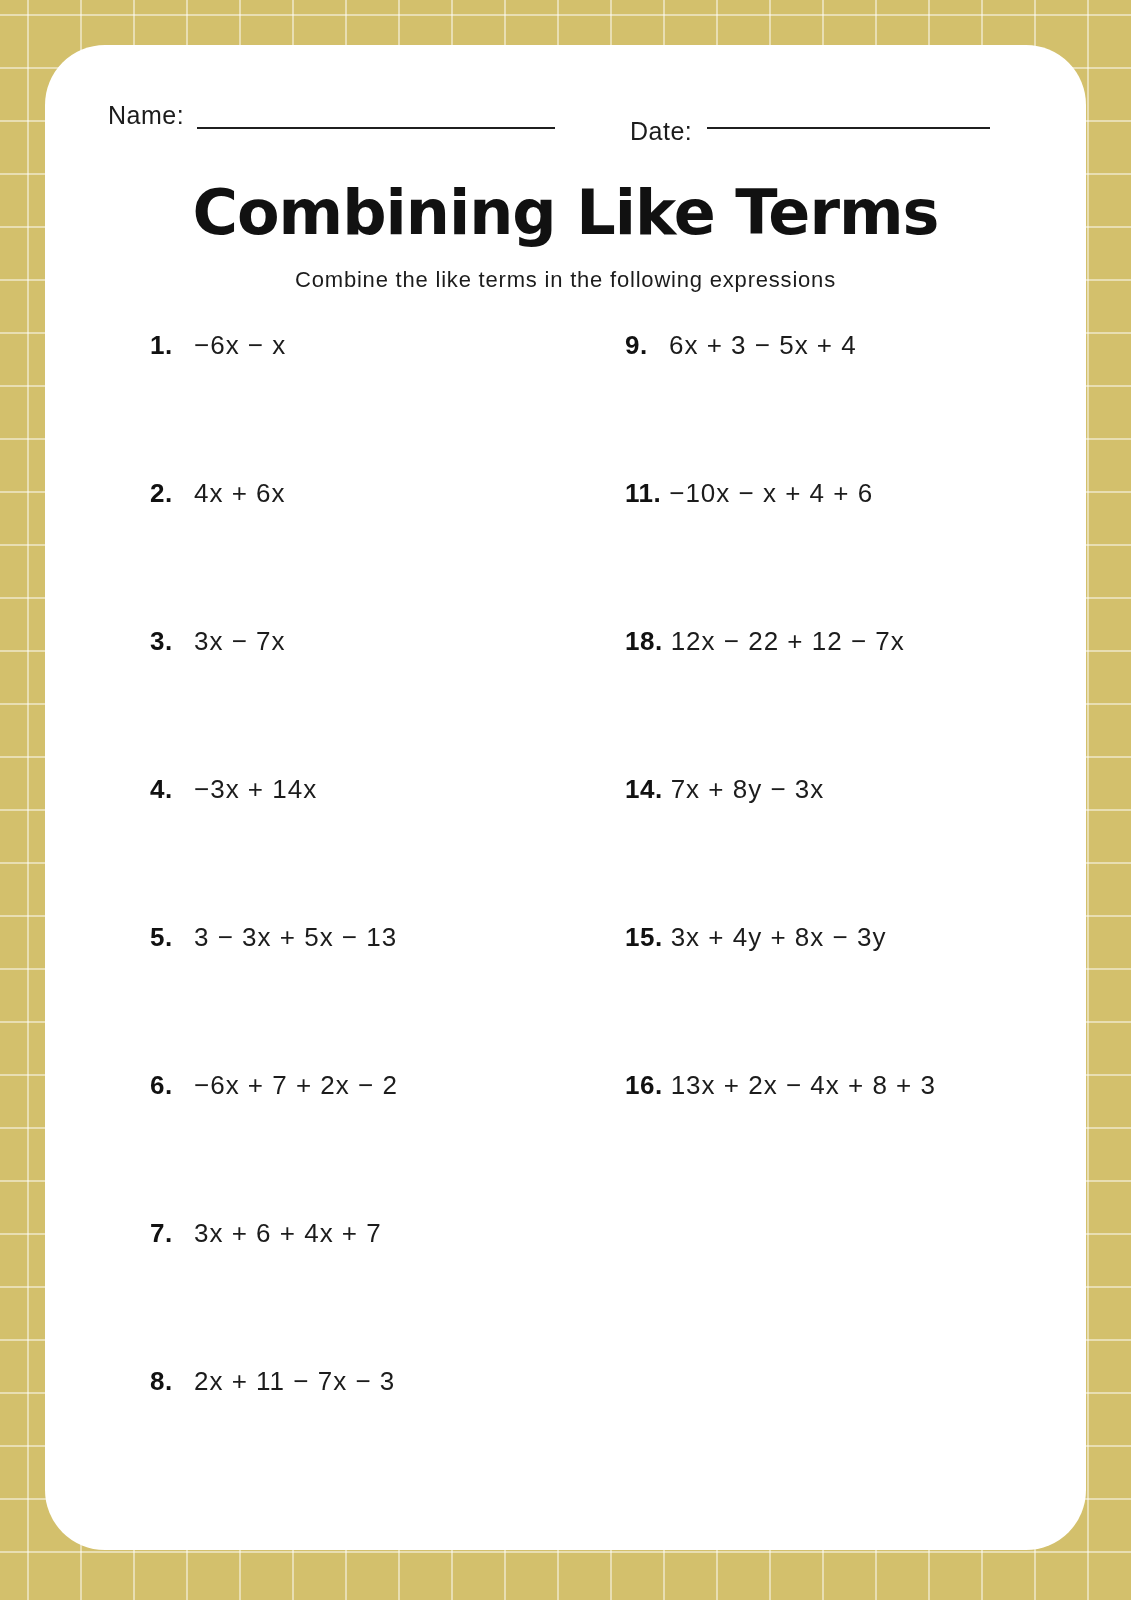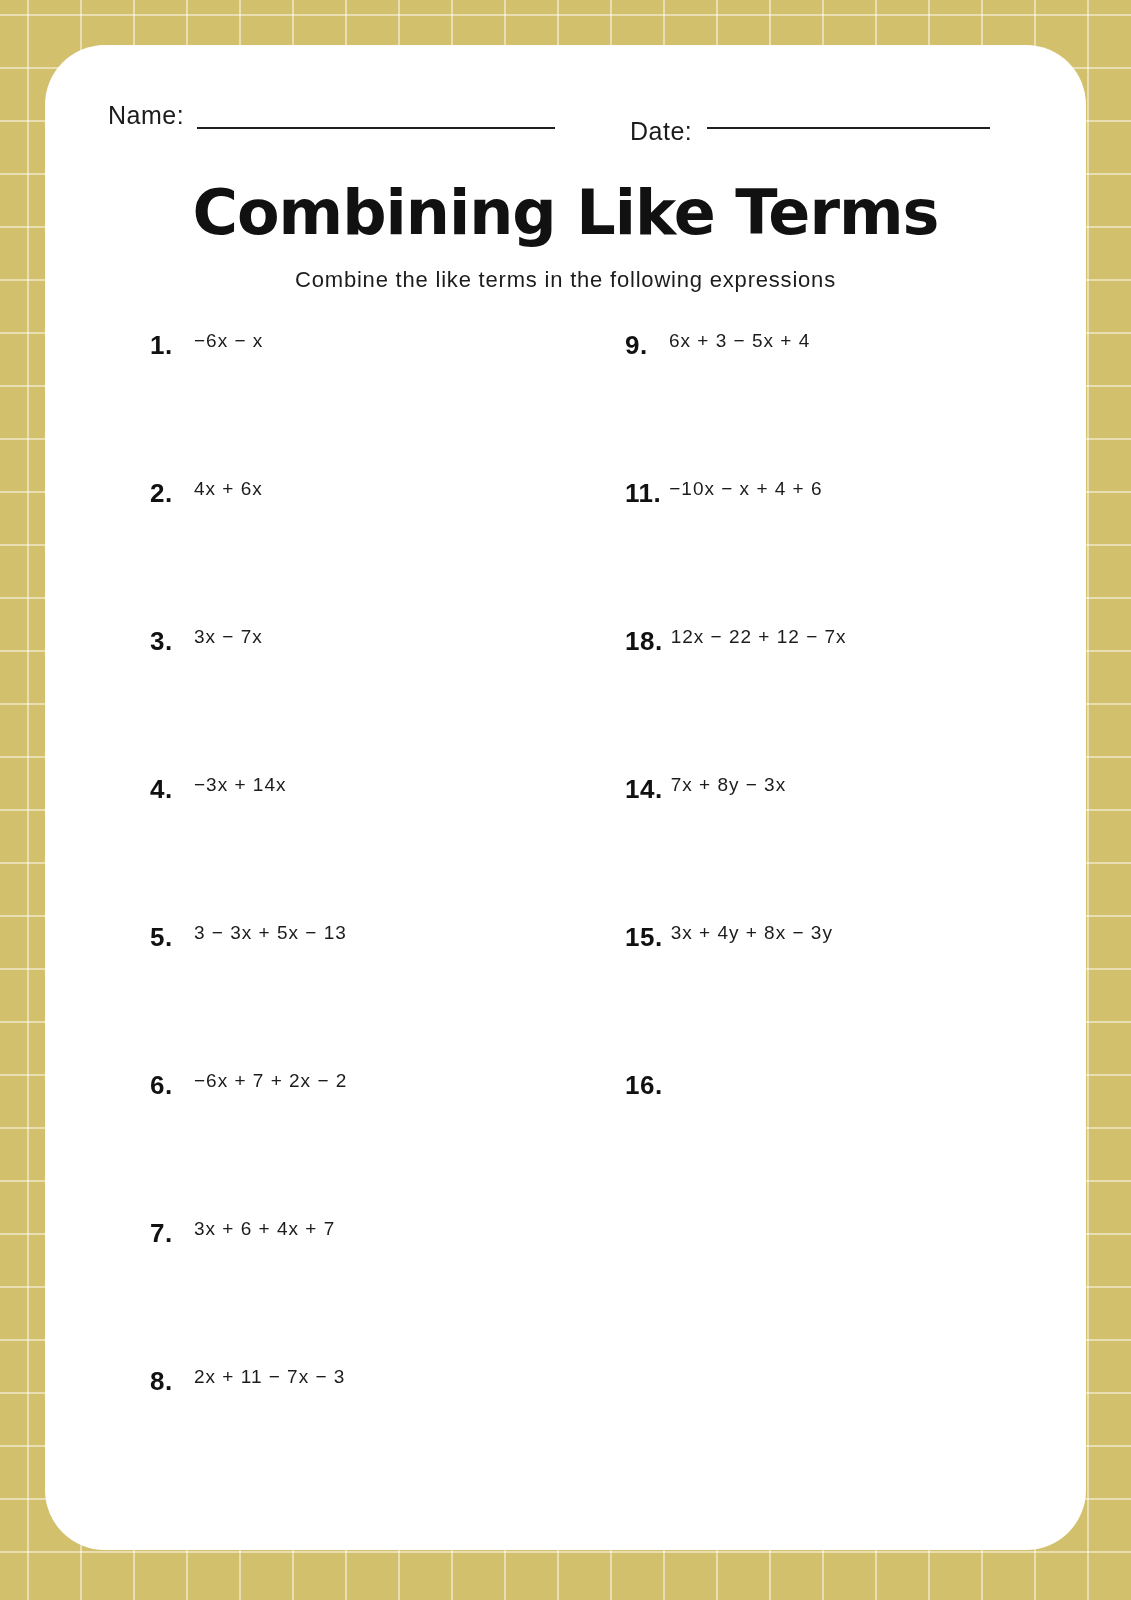--- a/index.html
+++ b/index.html
@@ -39,21 +39,21 @@
   .problems{position:absolute;top:285px;left:0;right:0;bottom:0;}
   .col{position:absolute;top:0;display:flex;flex-direction:column;}
   .col-left{left:105px;}
   .col-right{left:580px;}
   .problem{height:148px;display:flex;align-items:flex-start;}
   .num{
     min-width:36px;font-weight:700;font-size:26px;color:#111111;
     letter-spacing:0.5px;
   }
   .expr{
-    margin-left:8px;font-size:19px;color:#1c1c1c;letter-spacing:1px;
+    margin-left:8px;font-size:26px;color:#1c1c1c;letter-spacing:1px;
     white-space:nowrap;
   }
 </style>
 </head>
 <body>
 
 <div class="card">
 
   <span class="field-label name-label">Name:</span>
   <div class="field-line name-line"></div>
@@ -116,17 +116,18 @@
         <div class="problem">
           <span class="num">14.</span>
           <span class="expr">7x + 8y − 3x</span>
         </div>
         <div class="problem">
           <span class="num">15.</span>
           <span class="expr">3x + 4y + 8x − 3y</span>
         </div>
         <div class="problem">
           <span class="num">16.</span>
+          <span class="expr">13x + 2x − 4x + 8 + 3</span>
         </div>
       </div>
   </div>
 
 </div>
 
 </body></html>

